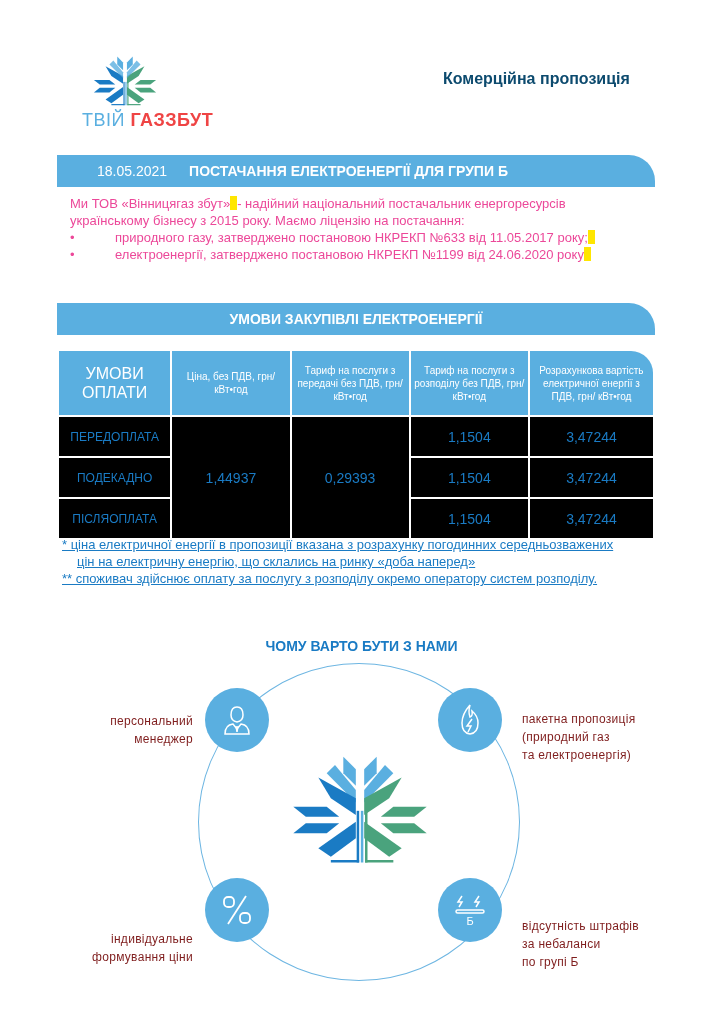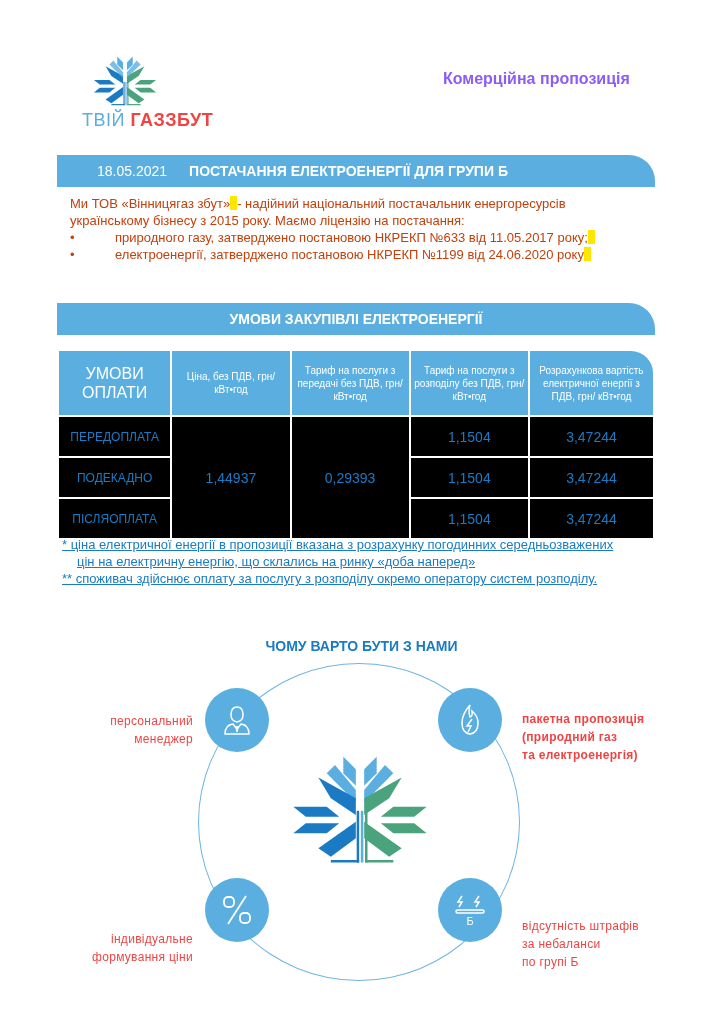--- a/index.html
+++ b/index.html
@@ -3,48 +3,48 @@
 <meta charset="utf-8">
 <style>
   html, body { margin:0; padding:0; background:#ffffff; }
   body { width:723px; height:1024px; position:relative; overflow:hidden; font-family:"Liberation Sans", sans-serif; color:#1a7bc4; }
   .abs { position:absolute; }
   .logo { left:82px; top:48px; width:110px; height:90px; }
   .logo svg { position:absolute; left:8px; top:0; }
   .logo-text { position:absolute; left:0; top:62px; font-size:18px; letter-spacing:0.5px; white-space:nowrap; }
   .logo-text .a { color:#5aafe0; }
   .logo-text .b { color:#ef4444; font-weight:bold; }
-  .doc-title { left:443px; top:70px; font-size:16px; font-weight:bold; color:#8b5cf6; }
+  .doc-title { left:443px; top:70px; font-size:16px; font-weight:bold; color:#0c4a6e; }
   .band { background:#5aafe0; color:#fff; border-top-right-radius:26px; }
   .band1 { left:57px; top:155px; width:598px; height:32px; font-size:14px; line-height:32px; }
   .band1 .date { margin-left:40px; margin-right:22px; }
   .band1 .ttl { font-weight:bold; }
-  .intro { left:70px; top:195px; width:580px; font-size:13px; line-height:17px; color:#c2410c; }
+  .intro { left:70px; top:195px; width:580px; font-size:13px; line-height:17px; color:#ec4899; }
   .intro .hl { background:#ffe600; display:inline-block; width:7px; height:14px; vertical-align:-2px; }
   .bullet { position:relative; padding-left:45px; }
   .bullet .dot { position:absolute; left:0; }
   .band2 { left:57px; top:303px; width:598px; height:32px; font-size:14px; font-weight:bold; line-height:32px; text-align:center; }
   table.terms { position:absolute; left:57px; top:349px; width:598px; border-collapse:separate; border-spacing:2px; }
   table.terms th { background:#5aafe0; color:#fff; font-weight:normal; font-size:10px; line-height:13px; height:64px; text-align:center; vertical-align:middle; padding:0 2px; }
   table.terms th.first { font-size:16px; line-height:19px; }
   table.terms th.last { border-top-right-radius:22px; }
   table.terms td { background:#000000; text-align:center; vertical-align:middle; color:#1a7bc4; height:37px; font-size:14px; }
   table.terms td.label { font-size:12px; }
   .notes { left:62px; top:536px; width:600px; font-size:13px; line-height:17px; color:#1a7bc4;text-decoration:underline; }
   .notes .indent { padding-left:15px; }
   .why-title { left:0; width:723px; top:638px; text-align:center; font-size:14px; font-weight:bold; color:#1a7bc4; }
   .big-circle { left:198px; top:663px; width:322px; height:318px; border:1px solid #6eb6e2; border-radius:50%; box-sizing:border-box; }
   .feat-circle { width:64px; height:64px; border-radius:50%; background:#5aafe0; display:flex; align-items:center; justify-content:center; }
   .c1 { left:205px; top:688px; }
   .c2 { left:438px; top:688px; }
   .c3 { left:205px; top:878px; }
   .c4 { left:438px; top:878px; }
-  .feat-text { font-size:12px; line-height:18px; color:#ef4444; letter-spacing:0.3px; }
+  .feat-text { font-size:12px; line-height:18px; color:#7f1d1d; letter-spacing:0.3px; }
   .t1 { right:530px; top:712px; text-align:right; }
-  .t2 { left:522px; top:710px;font-weight:bold; }
+  .t2 { left:522px; top:710px; }
   .t3 { right:530px; top:930px; text-align:right; }
   .t4 { left:522px; top:917px; }
   .center-tree { left:285px; top:735px; }
 </style>
 </head>
 <body>
 
 <div class="abs logo">
   <svg width="70" height="60" viewBox="0 0 180 150">
     <g>

